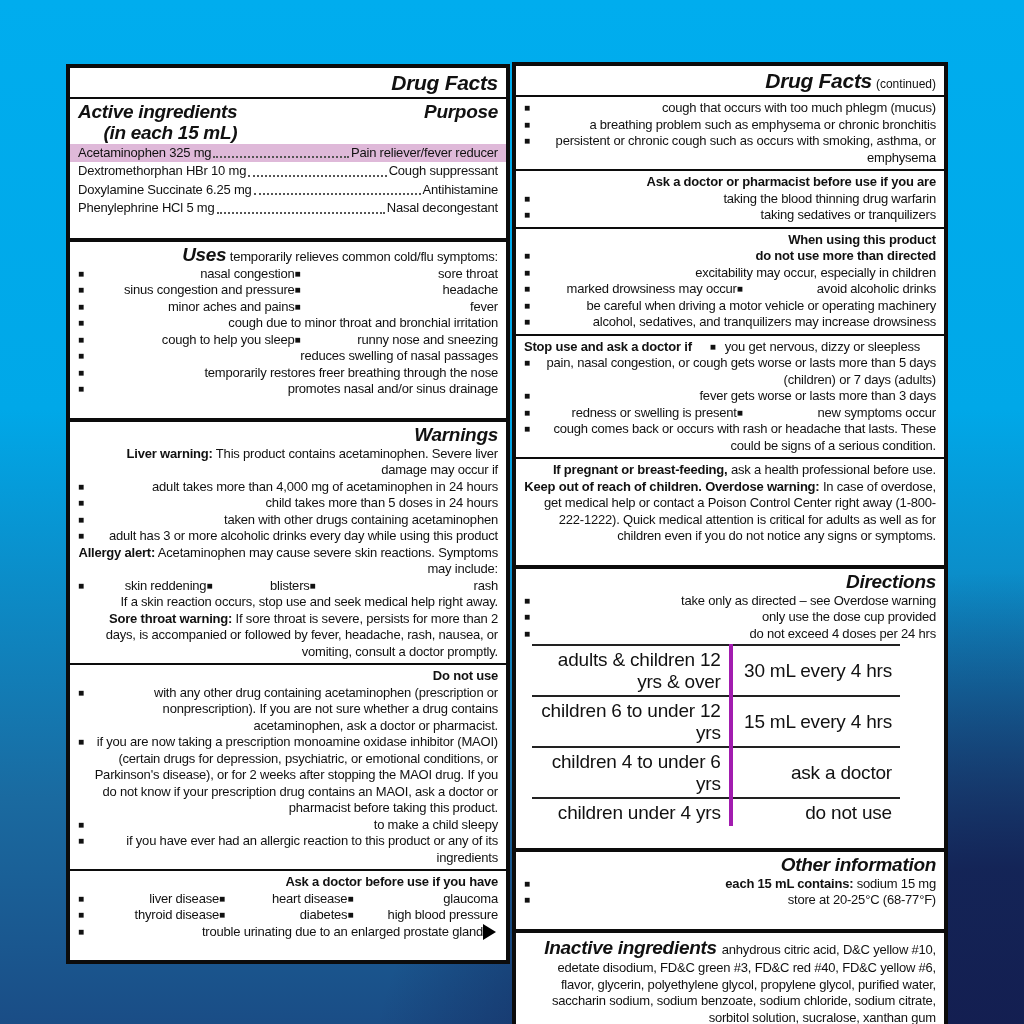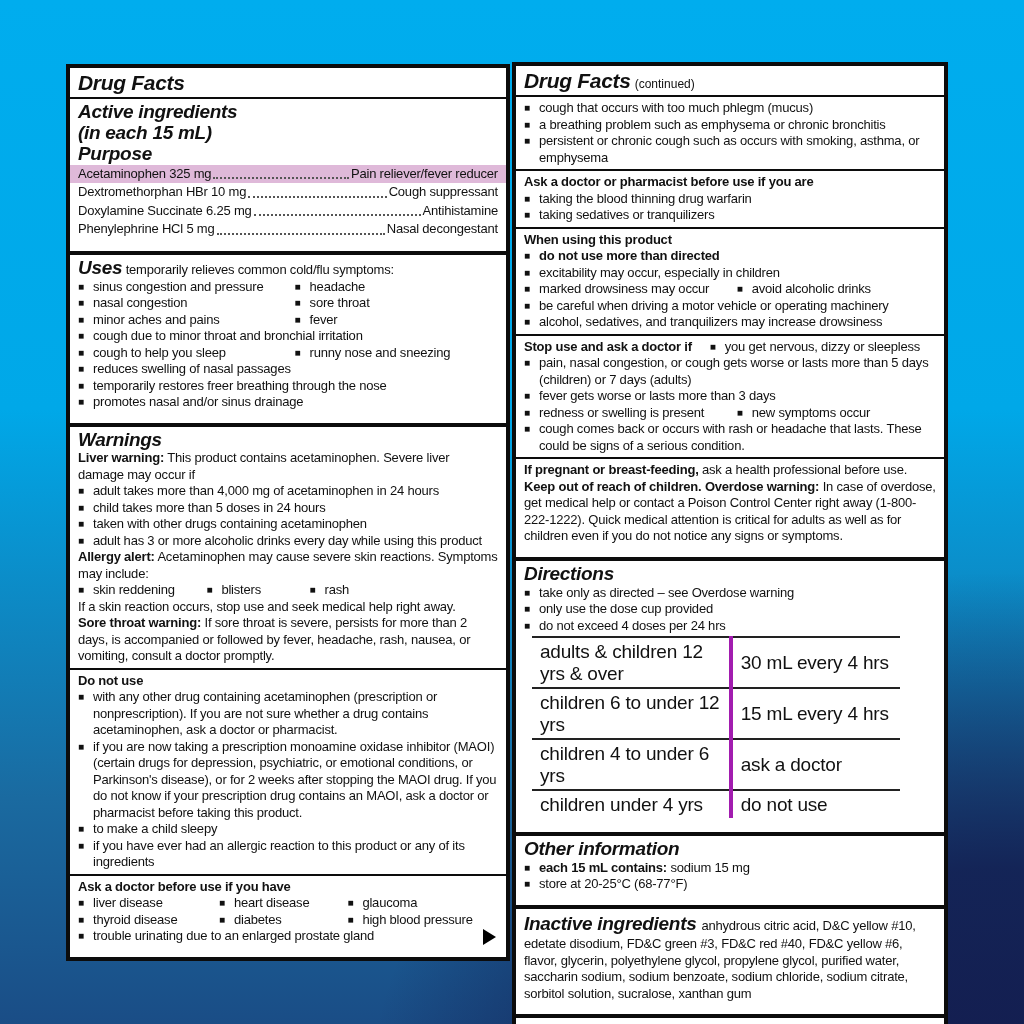--- a/index.html
+++ b/index.html
@@ -8,29 +8,29 @@
     font-family:"Liberation Sans",sans-serif;color:#111;
     background:
       radial-gradient(ellipse 95% 85% at 98% 112%, #131c4e 0%, rgba(19,28,78,.88) 32%, rgba(19,28,78,0) 66%),
       linear-gradient(to bottom, #00adee 0%, #00a8e8 40%, #1a6aa0 78%, #1a4d86 100%);
   }
   .panel{position:absolute;box-sizing:border-box;}
   #left-panel{left:66px;top:64px;width:444px;}
   #right-panel{left:512px;top:62px;width:436px;}
   .box{
     box-sizing:border-box;background:#fff;border:4px solid #0c0c0c;
-    padding:3px 8px 12px 8px;margin-top:-4px;
+    padding:3px 8px 20px 8px;margin-top:-4px;text-align:right;
   }
   .box:first-child{margin-top:0;}
   .h1{font-style:italic;font-weight:700;font-size:21px;line-height:1.15;letter-spacing:-.3px;}
   .h1 .suffix{font-style:normal;font-weight:400;font-size:12px;letter-spacing:0;margin-left:4px;}
   .h2{font-style:italic;font-weight:700;font-size:19px;letter-spacing:-.3px;line-height:1.1;display:inline;}
   .title-rule{border:none;border-top:2.5px solid #0c0c0c;margin:2px -8px 3px;}
   .sep{border:none;border-top:2.5px solid #0c0c0c;margin:3px -8px;}
-  .txt{font-size:13px;line-height:1.27;letter-spacing:-.2px;flex-direction:column;}
+  .txt{font-size:13px;line-height:1.27;letter-spacing:-.2px;}
   .bold{font-weight:700;}
   p{margin:0;}
   .b{position:relative;padding-left:15px;}
   .b::before{content:"\25A0";position:absolute;left:0;top:0;font-size:10px;line-height:1.6;}
   .row{display:flex;}
   .row>.b:first-child{width:48%;flex:none;}
   .row>.b:last-child{flex:1;}
   .row3>.b:nth-child(1){width:30%;flex:none;}
   .row3>.b:nth-child(2){width:27%;flex:none;}
   .row3>.b:nth-child(3){flex:1;}
@@ -94,26 +94,26 @@
           <span>Nasal decongestant</span>
         </div>
       </div>
     </div>
 
     <div class="box">
       <p class="txt"><span class="h2">Uses</span>
         <span>temporarily relieves common cold/flu symptoms:</span></p>
       <div class="txt">
         <div class="row">
+          <span class="b">nasal congestion</span>
+          <span class="b">sore throat</span>
+        </div>
+        <div class="row">
           <span class="b">sinus congestion and pressure</span>
           <span class="b">headache</span>
-        </div>
-        <div class="row">
-          <span class="b">nasal congestion</span>
-          <span class="b">sore throat</span>
         </div>
         <div class="row">
           <span class="b">minor aches and pains</span>
           <span class="b">fever</span>
         </div>
         <div class="b">cough due to minor throat and bronchial irritation</div>
         <div class="row">
           <span class="b">cough to help you sleep</span>
           <span class="b">runny nose and sneezing</span>
         </div>

